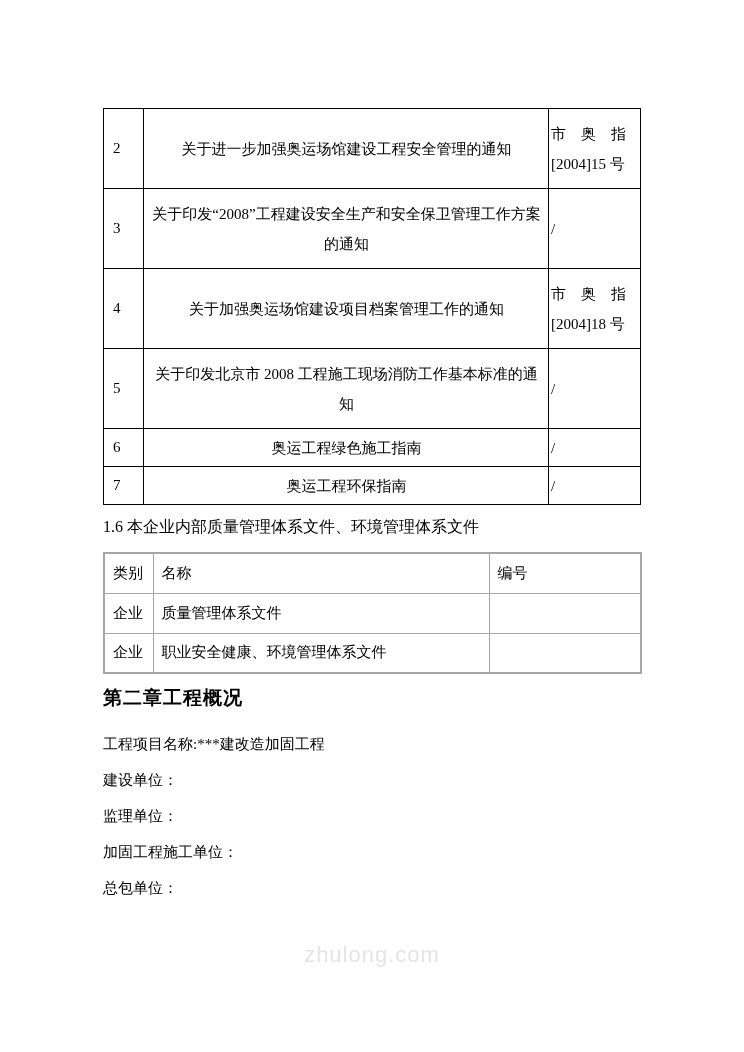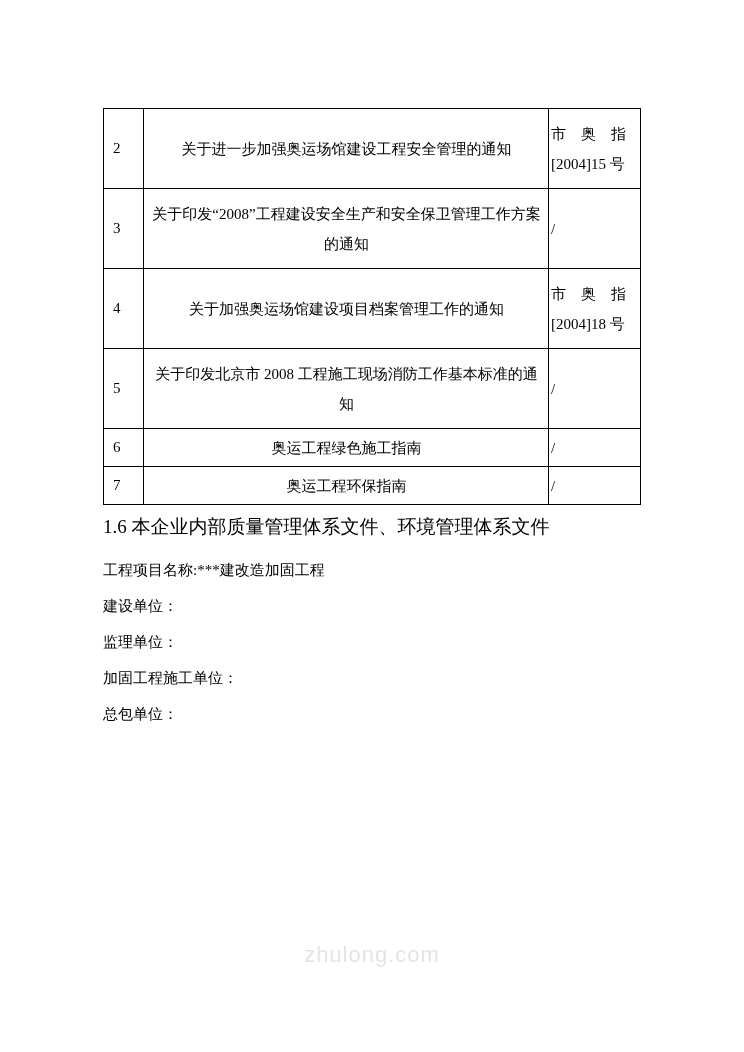--- a/index.html
+++ b/index.html
@@ -21,21 +21,21 @@
     font-size:15px; vertical-align:middle; word-break:break-all;
   }
   .t1 .col-num   { width:40px;  padding-left:9px; }
   .t1 .col-title { width:405px; padding-left:7px; padding-right:6px; line-height:30px;text-align:center; }
   .t1 .col-ref   { width:92px;  padding-left:2px; padding-right:6px; line-height:30px; }
   .t1 tr.tall td  { height:80px; }
   .t1 tr.short td { height:38px; }
   .ref-line { display:block; }
 
   
-  .sec16 { margin-top:13px; font-size:19px; line-height:18px; }
+  .sec16 { margin-top:13px; font-size:16px; line-height:18px; }
 
   
   table.t2 {
     border-collapse:collapse; width:537px; table-layout:fixed;
     margin-top:16px; border:2px solid var(--table2-border,#a6a6a6);
   }
   .t2 td {
     border:1px solid var(--table2-border,#a6a6a6);
     font-size:15px; vertical-align:middle;
     padding-left:8px; height:40px; word-break:break-all;
@@ -115,21 +115,41 @@
         <td class="col-ref">
           <span class="ref-line">/</span>
           <span class="ref-line"></span>
         </td>
       </tr>
     </tbody>
   </table>
 
   <p class="sec16">1.6 本企业内部质量管理体系文件、环境管理体系文件</p>
 
+  <table class="t2">
+    <tbody>
+      <tr>
+        <td class="c-cat">类别</td>
+        <td class="c-name">名称</td>
+        <td class="c-num">编号</td>
+      </tr>
+      <tr>
+        <td class="c-cat">企业</td>
+        <td class="c-name">质量管理体系文件</td>
+        <td class="c-num"></td>
+      </tr>
+      <tr>
+        <td class="c-cat">企业</td>
+        <td class="c-name">职业安全健康、环境管理体系文件</td>
+        <td class="c-num"></td>
+      </tr>
+    </tbody>
+  </table>
 
+  <h2 class="chapter">第二章工程概况</h2>
 
   <p class="pline first">工程项目名称:***建改造加固工程</p>
   <p class="pline">建设单位：</p>
   <p class="pline">监理单位：</p>
   <p class="pline">加固工程施工单位：</p>
   <p class="pline">总包单位：</p>
 
 </div>
 
 <div class="watermark">zhulong.com</div>

